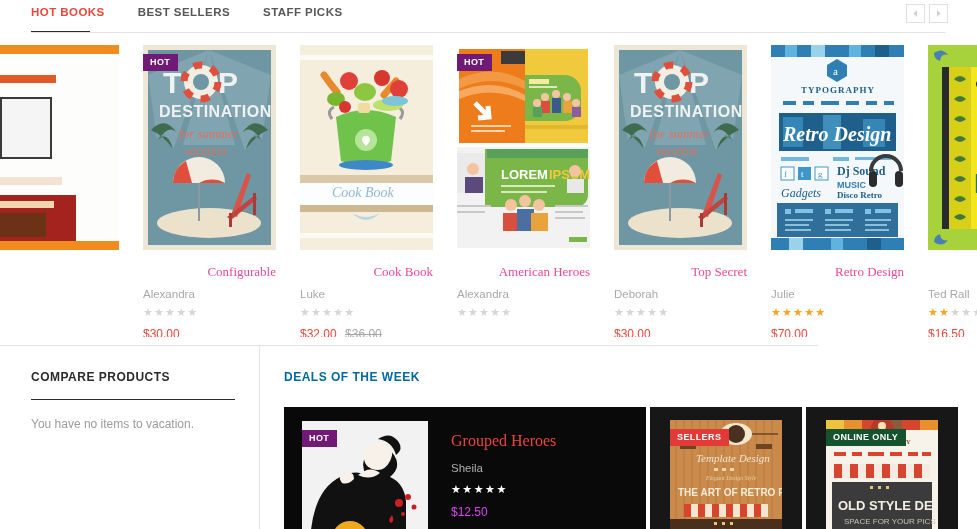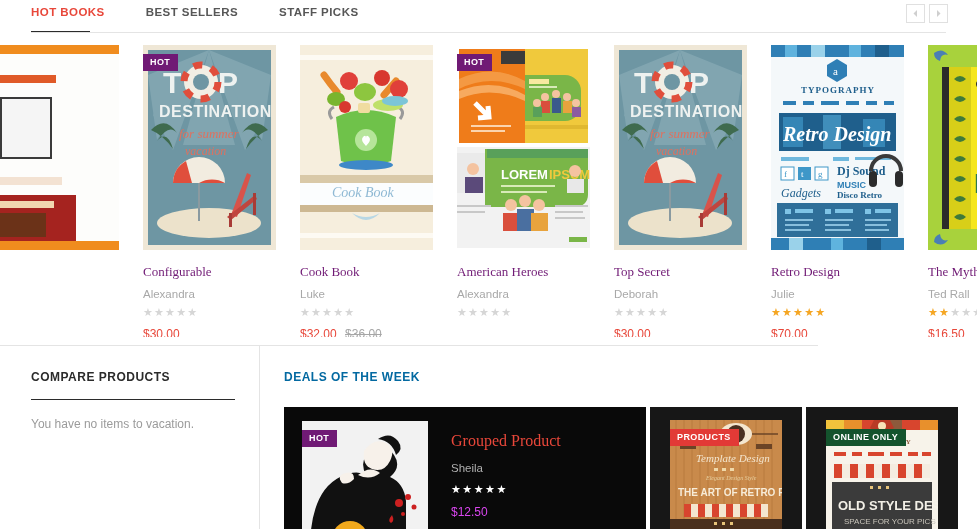--- a/index.html
+++ b/index.html
@@ -11,21 +11,21 @@
     color: #333333;
   }
   .page { position: relative; width: 977px; height: 529px; }
 
   
   .tabs-bar {
     position: absolute; left: 0; top: 0; width: 977px; height: 33px;
   }
   .tabs {
     position: absolute; left: 31px; top: 4px;
-    display: flex; align-items: flex-start; gap: 12px;
+    display: flex; align-items: flex-start; gap: 4px;
   }
   .tab {
     font-size: 11.5px; font-weight: bold; letter-spacing: .45px;
     color: #575757; padding: 2px 0 10px 0; margin-right: 29px;
     cursor: pointer; white-space: nowrap; background: none; border: none;
     font-family: "Liberation Sans", sans-serif;
   }
   .tab.active { color: #e8473a; }
   .tab-underline {
     position: absolute; left: 31px; top: 31px; width: 59px; height: 2px;
@@ -66,22 +66,22 @@
     font-size: 9px; font-weight: bold; color: #fff; letter-spacing: .4px;
     padding: 4px 8px 4px 7px; line-height: 1;
   }
   .badge.hot { background: #701a75; }
   .badge.featured { background: #e23a36; }
   .badge.online { background: #14532d; }
 
   .prod-info { margin-left: 24px; padding-top: 14px; }
   .prod-title {
     font-family: "Liberation Serif", serif;
-    font-size: 13px; color: #701a75; line-height: 1.2; margin-bottom: 8px;
-    white-space: nowrap; cursor: pointer;
+    font-size: 13px; color: #ec4899; line-height: 1.2; margin-bottom: 8px;
+    white-space: nowrap; cursor: pointer; text-align: right;
   }
   .prod-author { font-size: 11.5px; color: #a8a8a8; margin-bottom: 7px; }
   .stars { font-size: 11px; letter-spacing: 1.2px; line-height: 1; margin-bottom: 9px; height: 12px; }
   .star-off { color: #d6d6d6; }
   .star-on { color: #f5a623; }
   .price-row { font-size: 12px; line-height: 1; }
   .price { color: #e8473a; }
   .price-old { color: #a6a6a6; text-decoration: line-through; margin-left: 5px; }
 
   
@@ -516,21 +516,21 @@
               <path d="M90 94 q3 6 -1 8 q-4 -2 1 -8Z" fill="#cc2020"></path>
               <rect x="0" y="108" width="126" height="15" fill="#cc1f1f"></rect>
               <circle cx="48" cy="118" r="18" fill="#f0a81c"></circle>
               <rect x="42" y="108" width="4" height="12" fill="#111"></rect>
                 <rect x="52" y="108" width="4" height="12" fill="#111"></rect>
               <rect x="78" y="112" width="10" height="11" fill="#111111"></rect>
             </svg>
             <span class="badge hot">HOT</span>
           </div>
           <div class="deal-meta">
-            <div class="deal-title">Grouped Product</div>
+            <div class="deal-title">Grouped Heroes</div>
             <div class="deal-author">Sheila</div>
             <div class="deal-stars">★★★★★</div>
             <div class="deal-price">$12.50</div>
           </div>
         </div>
 
         <div class="deal-side">
           <div class="deal-side-img">
             <svg class="cov" viewBox="0 0 112 124" preserveAspectRatio="none">
               <rect width="112" height="124" fill="#c98a4b"></rect>
@@ -575,21 +575,21 @@
                   </g>
               </g>
               <rect x="0" y="99" width="112" height="25" fill="#4a2f1c"></rect>
               <g fill="#e8c47a">
                   <rect x="44" y="102" width="3" height="3"></rect>
                   <rect x="52" y="102" width="3" height="3"></rect>
                   <rect x="60" y="102" width="3" height="3"></rect>
                 </g>
               <text x="28" y="122" font-family="Liberation Serif, serif" font-size="17" font-style="italic" fill="#f4e6cf">Vintage</text>
             </svg>
-            <span class="badge featured">PRODUCTS</span>
+            <span class="badge featured">SELLERS</span>
           </div>
         </div>
 
         <div class="deal-side">
           <div class="deal-side-img">
             <svg class="cov" viewBox="0 0 112 124" preserveAspectRatio="none">
               <rect width="112" height="124" fill="#f7f3ea"></rect>
               <rect x="0" y="0" width="18" height="10" fill="#f0c33c"></rect>
               <rect x="18" y="0" width="18" height="10" fill="#e8902c"></rect>
               <rect x="36" y="0" width="22" height="10" fill="#d8452e"></rect>

